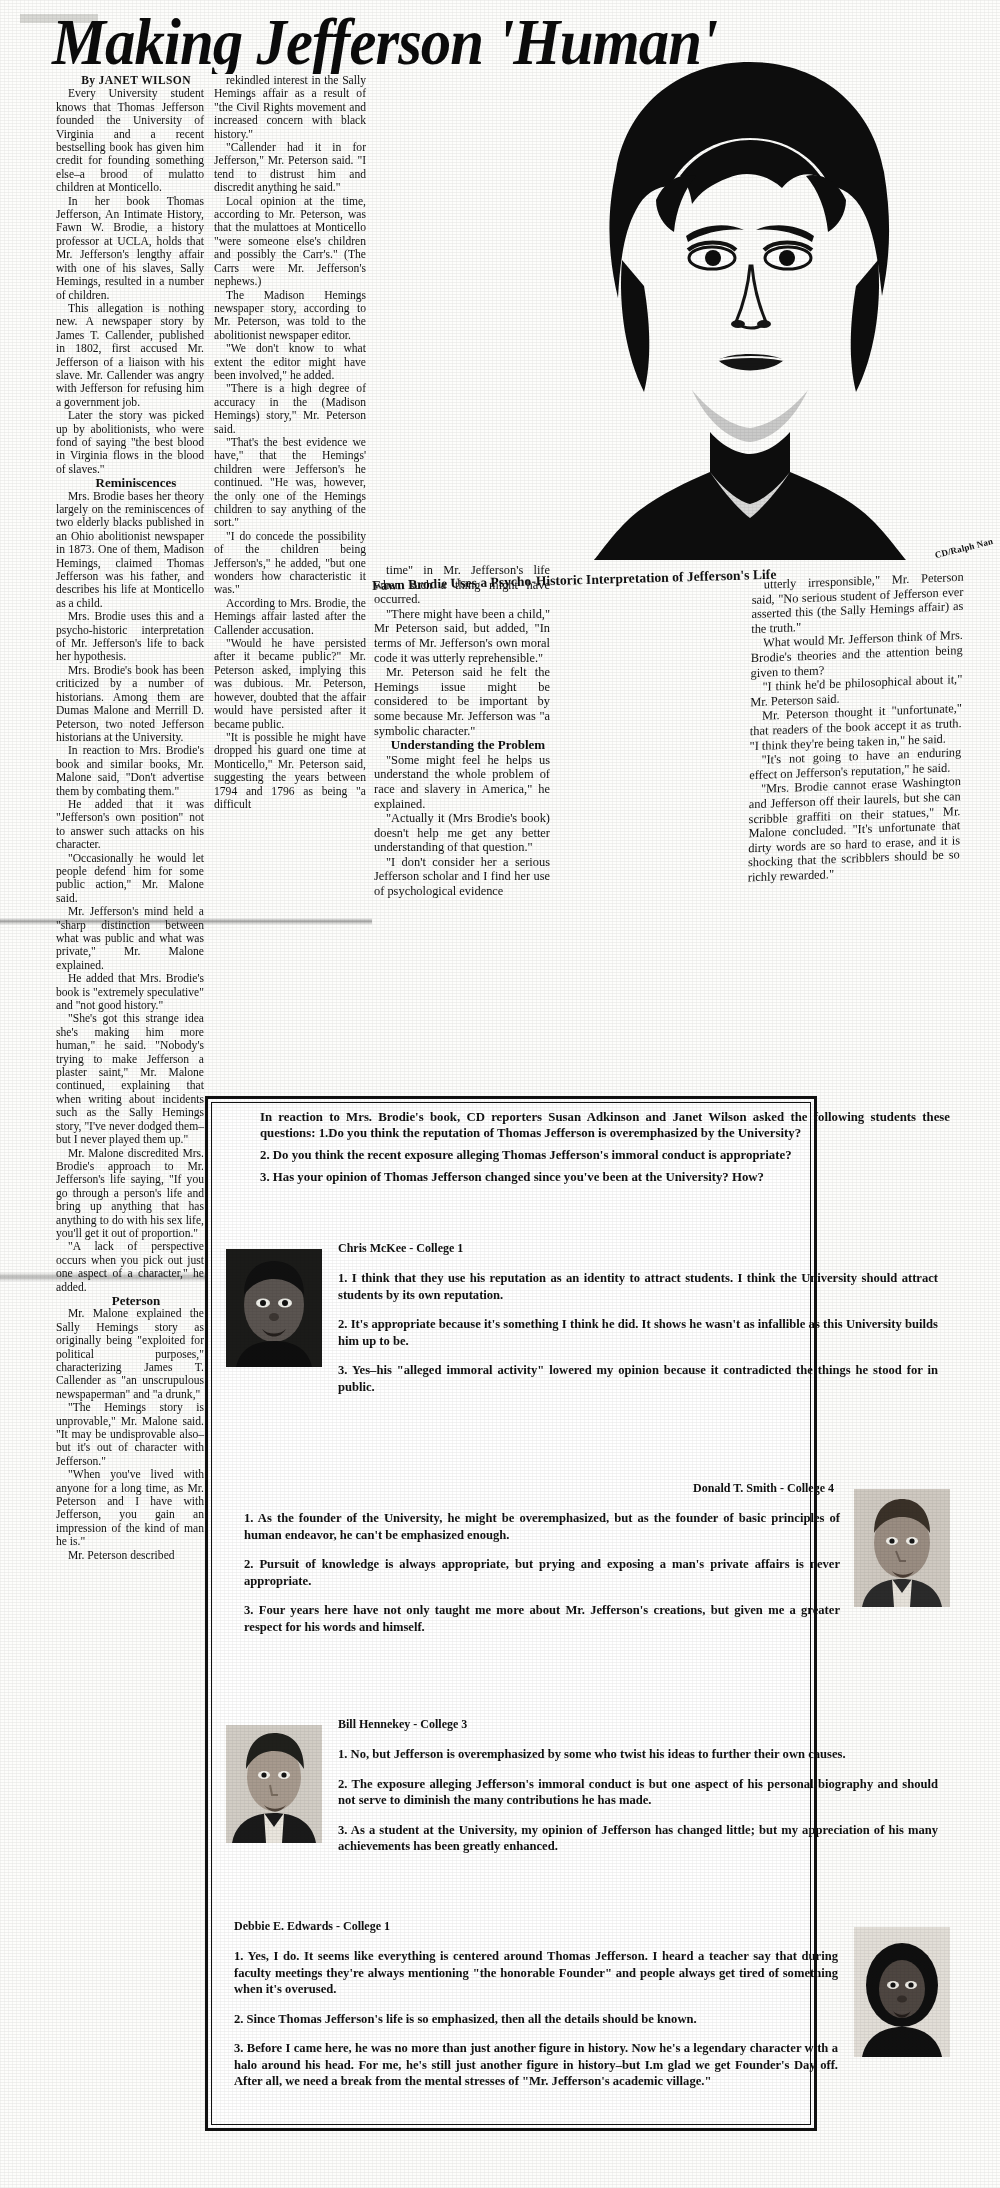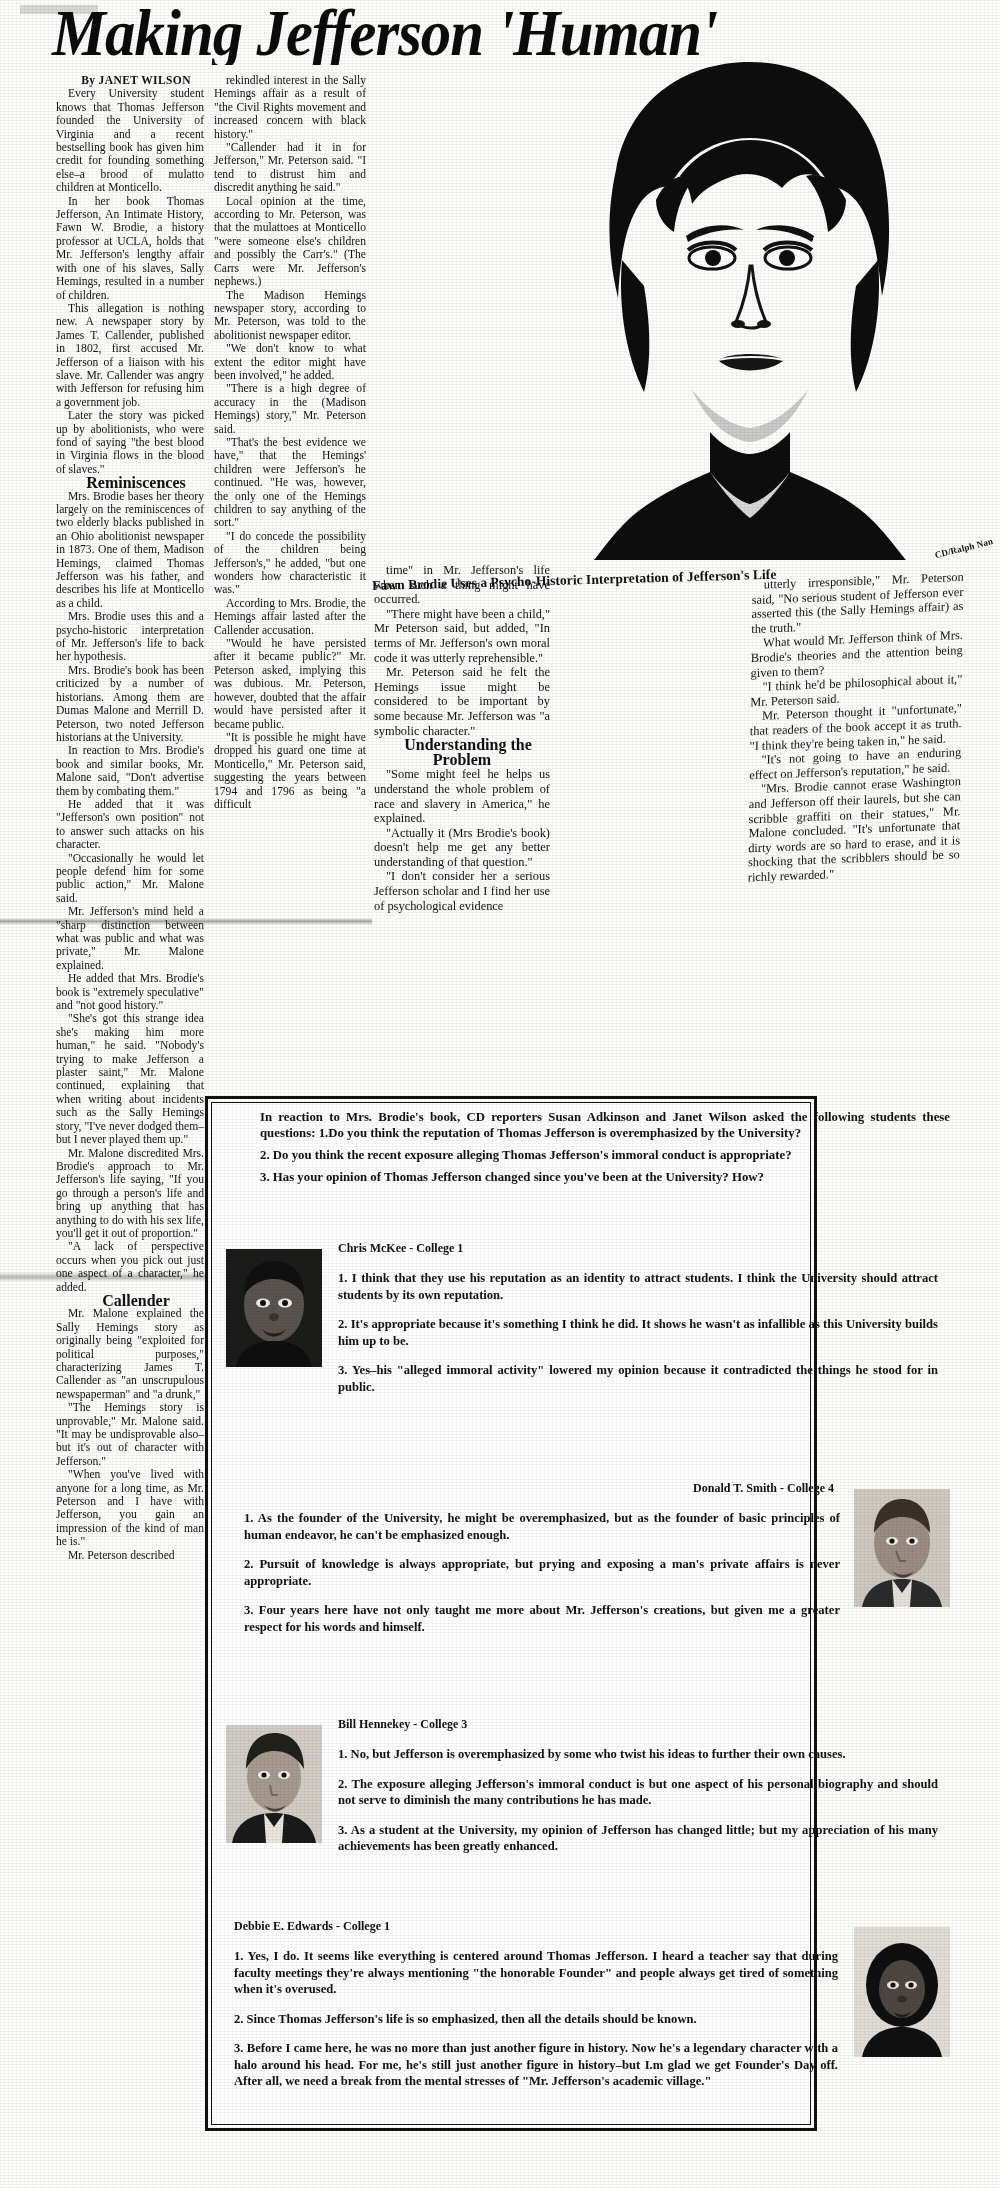--- a/index.html
+++ b/index.html
@@ -12,37 +12,37 @@
   .page{position:absolute;inset:0;background:#fdfdfb;}
 
   
   .grain{position:absolute;inset:0;pointer-events:none;opacity:.10;
     background:
       repeating-linear-gradient(0deg,rgba(0,0,0,.5) 0 1px,transparent 1px 3px),
       repeating-linear-gradient(90deg,rgba(0,0,0,.35) 0 1px,transparent 1px 4px);
     mix-blend-mode:multiply;}
 
   
-  .headline-wrap{position:absolute;left:0;top:3px;width:968px;height:62px;overflow:hidden;}
+  .headline-wrap{position:absolute;left:0;top:12px;width:968px;height:62px;overflow:hidden;}
   .headline{
     position:absolute;left:52px;top:-8px;
     font-family:"Liberation Serif",serif;
     font-weight:700;font-style:italic;
     font-size:66px;letter-spacing:-1px;
     transform:scaleX(.92);transform-origin:left top;
     white-space:nowrap;color:#0b0b0b;
   }
   .hl-stub{position:absolute;left:20px;top:2px;width:78px;height:9px;background:#d8d8d4;}
 
   
   .col{position:absolute;text-align:justify;}
   .col p{margin:0 0 0 0;text-indent:12px;}
   .byline{font-weight:700;font-size:11.5px;text-align:center;letter-spacing:.4px;
     margin-bottom:5px;text-indent:0;}
-  .subhead{font-weight:700;text-align:center;text-indent:0;margin:9px 0 7px;font-size:16px;}
+  .subhead{font-weight:700;text-align:center;text-indent:0;margin:9px 0 7px;font-size:13px;}
 
   
   .c1{left:56px;top:74px;width:148px;font-size:11.6px;line-height:13.4px;}
   .c2{left:214px;top:74px;width:152px;font-size:11.6px;line-height:13.4px;}
   .c3{left:374px;top:563px;width:176px;font-size:12.4px;line-height:14.6px;}
   .c4{left:560px;top:563px;width:178px;font-size:12.4px;line-height:14.6px;}
 
   
   .skewcol{transform:rotate(-2.2deg) skewX(-3deg);transform-origin:left top;}
 
@@ -168,21 +168,21 @@
     <p>Mrs. Brodie uses this and a psycho-historic interpretation of Mr. Jefferson's life to back her hypothesis.</p>
     <p>Mrs. Brodie's book has been criticized by a number of historians. Among them are Dumas Malone and Merrill D. Peterson, two noted Jefferson historians at the University.</p>
     <p>In reaction to Mrs. Brodie's book and similar books, Mr. Malone said, "Don't advertise them by combating them."</p>
     <p>He added that it was "Jefferson's own position" not to answer such attacks on his character.</p>
     <p>"Occasionally he would let people defend him for some public action," Mr. Malone said.</p>
     <p>Mr. Jefferson's mind held a "sharp distinction between what was public and what was private," Mr. Malone explained.</p>
     <p>He added that Mrs. Brodie's book is "extremely speculative" and "not good history."</p>
     <p>"She's got this strange idea she's making him more human," he said. "Nobody's trying to make Jefferson a plaster saint," Mr. Malone continued, explaining that when writing about incidents such as the Sally Hemings story, "I've never dodged them–but I never played them up."</p>
     <p>Mr. Malone discredited Mrs. Brodie's approach to Mr. Jefferson's life saying, "If you go through a person's life and bring up anything that has anything to do with his sex life, you'll get it out of proportion."</p>
     <p>"A lack of perspective occurs when you pick out just one aspect of a character," he added.</p>
-    <p class="subhead">Callender</p>
+    <p class="subhead">Peterson</p>
     <p>Mr. Malone explained the Sally Hemings story as originally being "exploited for political purposes," characterizing James T. Callender as "an unscrupulous newspaperman" and "a drunk,"</p>
     <p>"The Hemings story is unprovable," Mr. Malone said. "It may be undisprovable also–but it's out of character with Jefferson."</p>
     <p>"When you've lived with anyone for a long time, as Mr. Peterson and I have with Jefferson, you gain an impression of the kind of man he is."</p>
     <p>Mr. Peterson described</p>
   </div>
 
   <div class="col c2">
     <p>rekindled interest in the Sally Hemings affair as a result of "the Civil Rights movement and increased concern with black history."</p>
     <p>"Callender had it in for Jefferson," Mr. Peterson said. "I tend to distrust him and discredit anything he said."</p>
     <p>Local opinion at the time, according to Mr. Peterson, was that the mulattoes at Monticello "were someone else's children and possibly the Carr's." (The Carrs were Mr. Jefferson's nephews.)</p>

